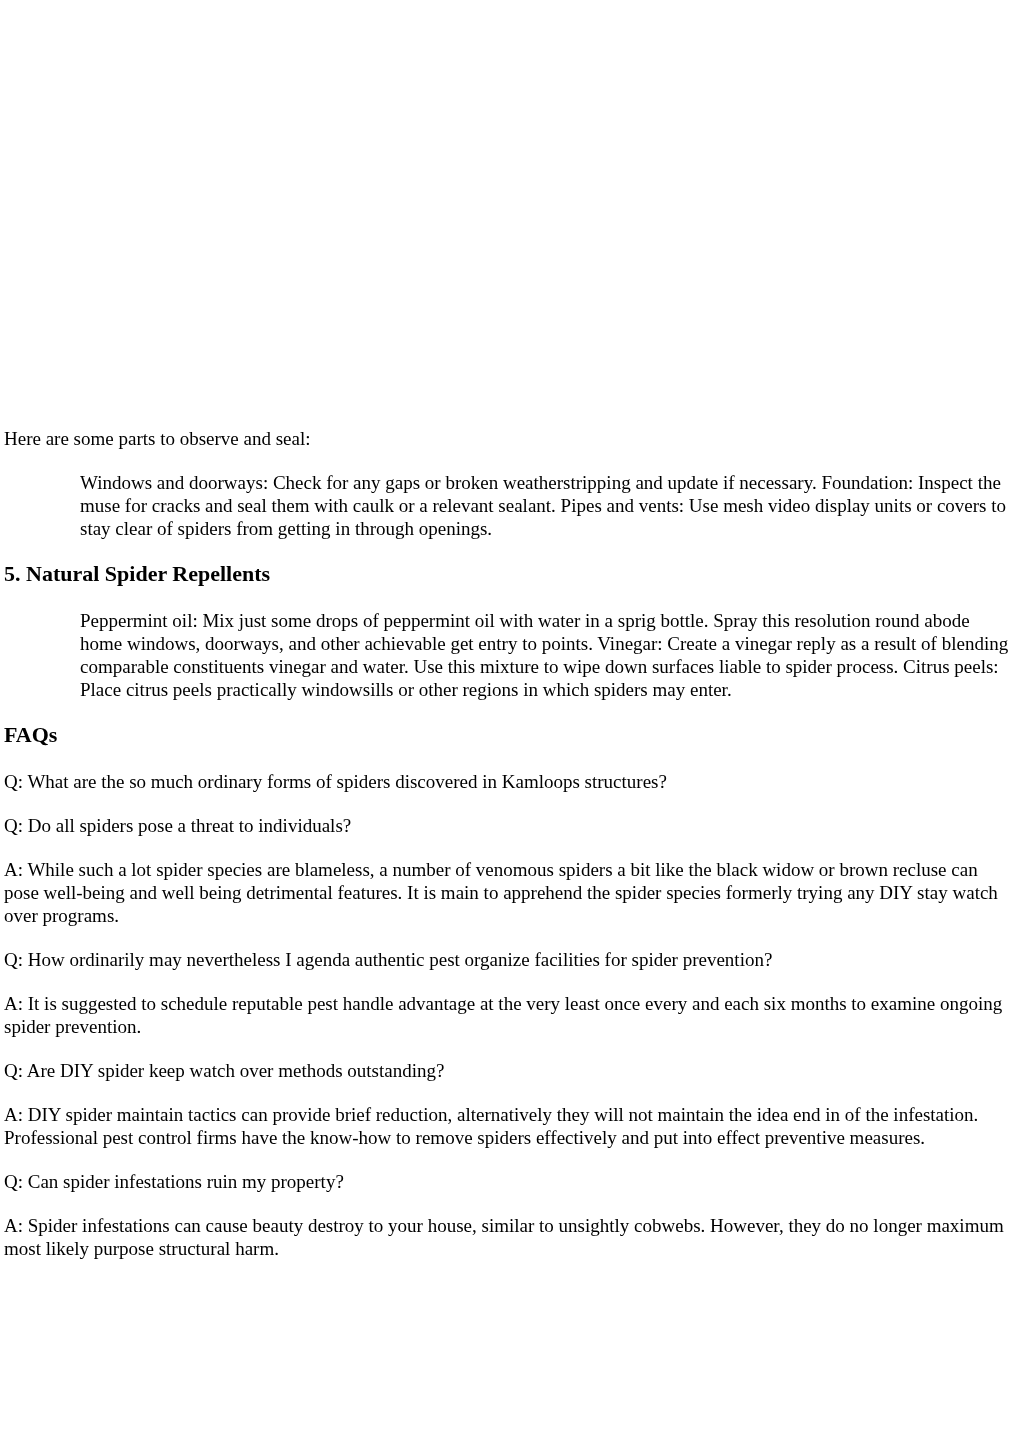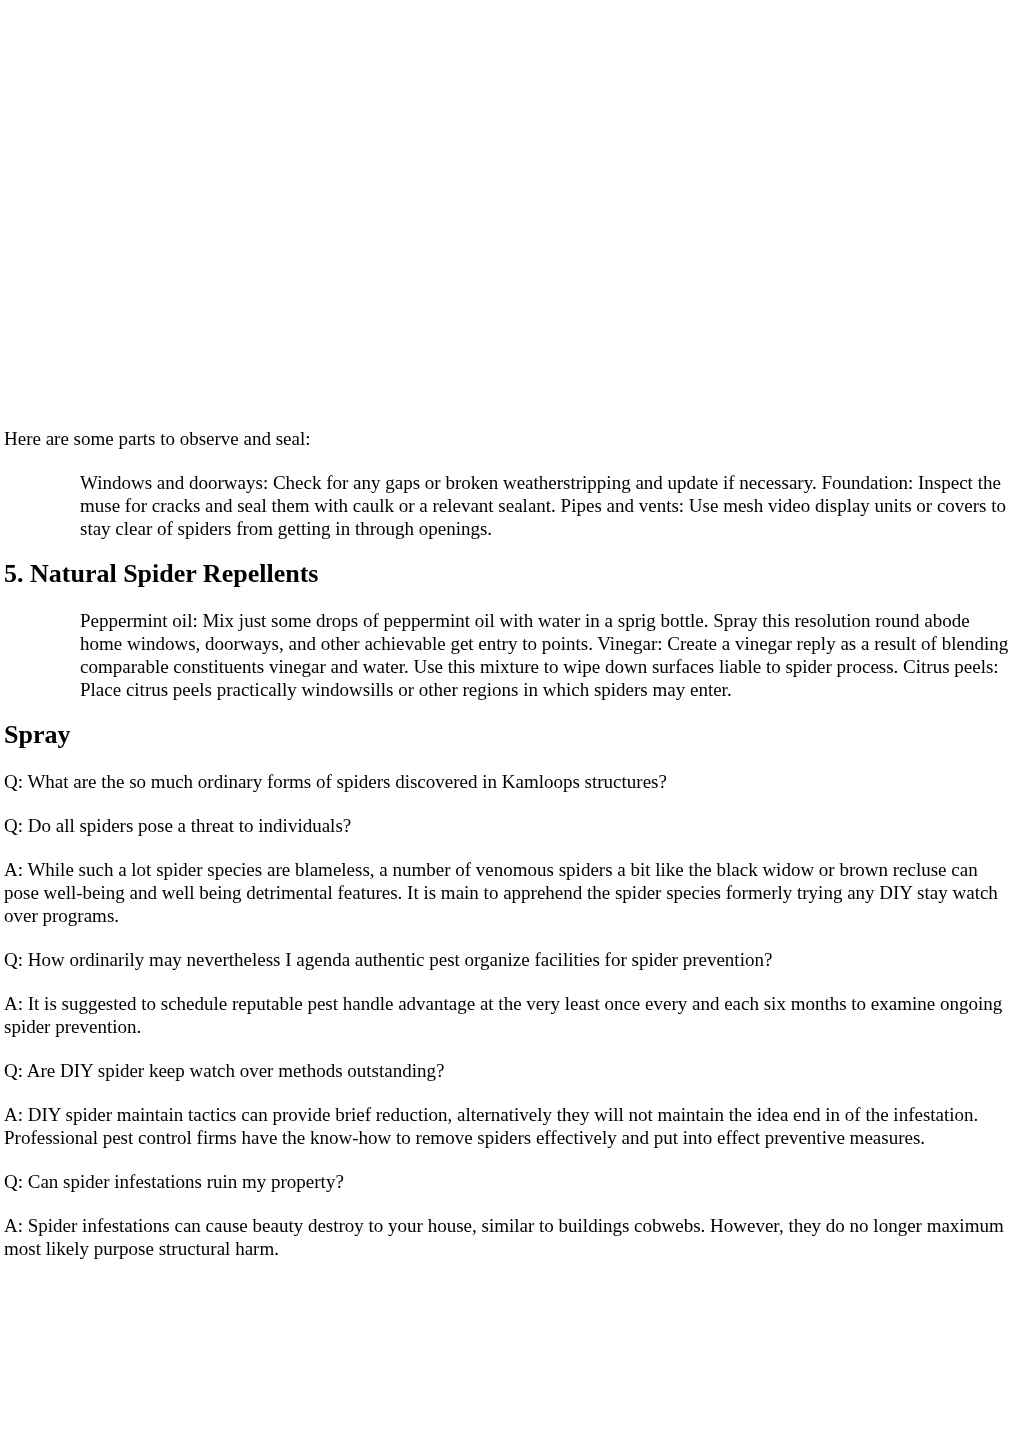--- a/index.html
+++ b/index.html
@@ -7,21 +7,21 @@
     width: 1024px; height: 1448px; overflow: hidden; position: relative;
     font-family: "Liberation Serif", "DejaVu Serif", serif;
     color: #000000; font-size: 19px; line-height: 23px;
   }
   .blank-top { height: 427px; }
   .content { padding: 0 14px 0 4px; }
   p { margin: 0 0 21px 0; }
   blockquote { margin: 0 0 21px 76px; padding: 0; }
   blockquote p { margin: 0; }
   h2 {
-    font-size: 26px; font-weight: bold; line-height: 26px;
+    font-size: 22px; font-weight: bold; line-height: 26px;
     margin: 0 0 22px 0;
   }
   .faq-item p { margin-bottom: 21px; }
 </style>
 </head>
 <body>
 
 <div class="blank-top"></div>
 
 <div class="content">
@@ -29,35 +29,35 @@
   <p>Here are some parts to observe and seal:</p>
   <blockquote>
     <p>Windows and doorways: Check for any gaps or broken weatherstripping and update if necessary. Foundation: Inspect the muse for cracks and seal them with caulk or a relevant sealant. Pipes and vents: Use mesh video display units or covers to stay clear of spiders from getting in through openings.</p>
   </blockquote>
 
   <h2>5. Natural Spider Repellents</h2>
   <blockquote>
     <p>Peppermint oil: Mix just some drops of peppermint oil with water in a sprig bottle. Spray this resolution round abode home windows, doorways, and other achievable get entry to points. Vinegar: Create a vinegar reply as a result of blending comparable constituents vinegar and water. Use this mixture to wipe down surfaces liable to spider process. Citrus peels: Place citrus peels practically windowsills or other regions in which spiders may enter.</p>
   </blockquote>
 
-  <h2>Spray</h2>
+  <h2>FAQs</h2>
 
   <div class="faq-item">
     <p>Q: What are the so much ordinary forms of spiders discovered in Kamloops structures?</p>
   </div>
   <div class="faq-item">
     <p>Q: Do all spiders pose a threat to individuals?</p>
     <p>A: While such a lot spider species are blameless, a number of venomous spiders a bit like the black widow or brown recluse can pose well-being and well being detrimental features. It is main to apprehend the spider species formerly trying any DIY stay watch over programs.</p>
   </div>
   <div class="faq-item">
     <p>Q: How ordinarily may nevertheless I agenda authentic pest organize facilities for spider prevention?</p>
     <p>A: It is suggested to schedule reputable pest handle advantage at the very least once every and each six months to examine ongoing spider prevention.</p>
   </div>
   <div class="faq-item">
     <p>Q: Are DIY spider keep watch over methods outstanding?</p>
     <p>A: DIY spider maintain tactics can provide brief reduction, alternatively they will not maintain the idea end in of the infestation. Professional pest control firms have the know-how to remove spiders effectively and put into effect preventive measures.</p>
   </div>
   <div class="faq-item">
     <p>Q: Can spider infestations ruin my property?</p>
-    <p>A: Spider infestations can cause beauty destroy to your house, similar to buildings cobwebs. However, they do no longer maximum most likely purpose structural harm.</p>
+    <p>A: Spider infestations can cause beauty destroy to your house, similar to unsightly cobwebs. However, they do no longer maximum most likely purpose structural harm.</p>
   </div>
 
 </div>
 
 </body></html>

